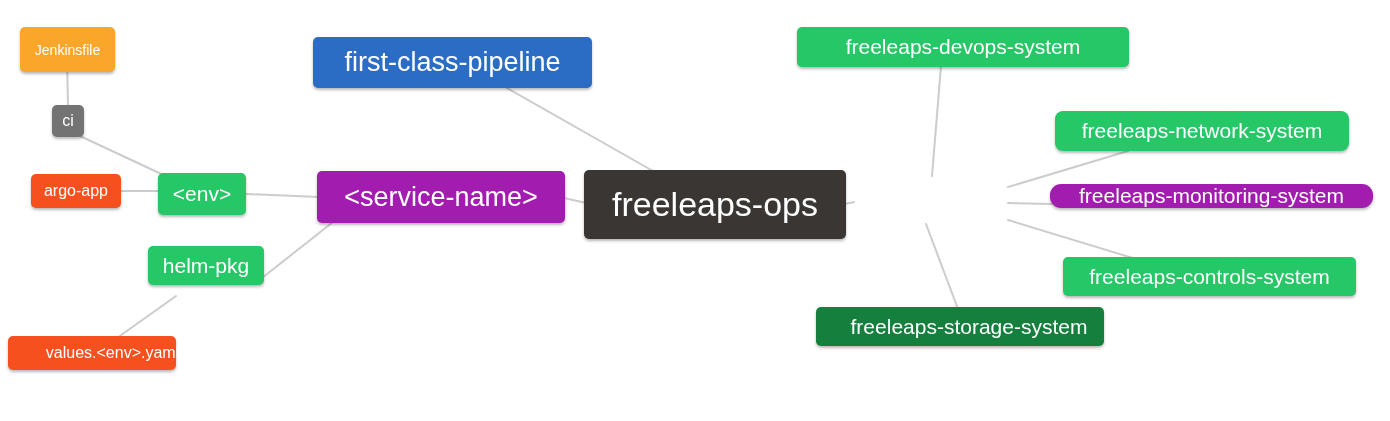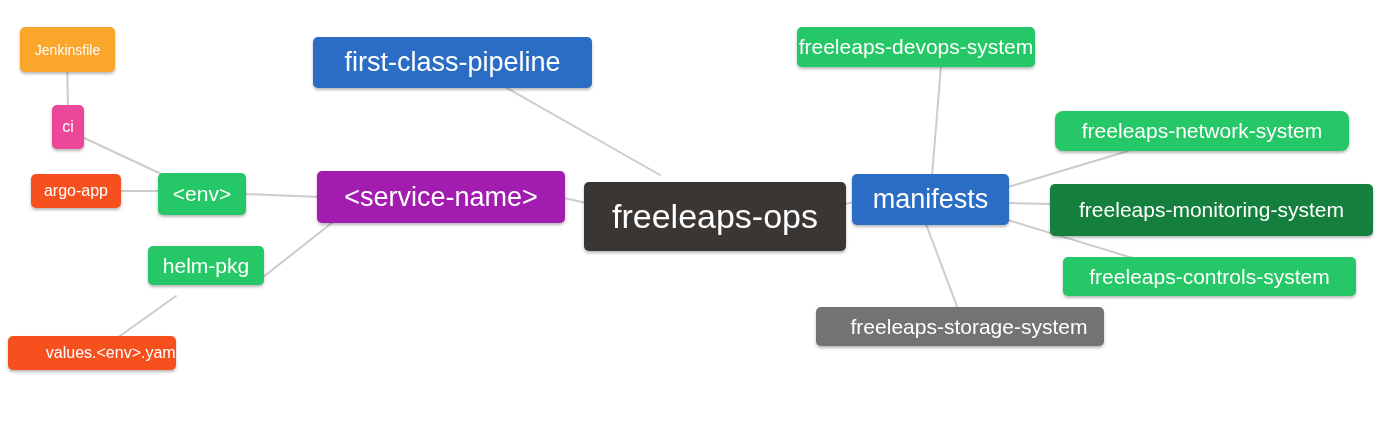--- a/index.html
+++ b/index.html
@@ -56,28 +56,27 @@
       <line x1="564" y1="198" x2="586" y2="203" stroke="#cccccc" stroke-width="2" stroke-linecap="round"></line>
       <line x1="845" y1="204" x2="854" y2="202" stroke="#cccccc" stroke-width="2" stroke-linecap="round"></line>
       <line x1="941" y1="66" x2="932" y2="176" stroke="#cccccc" stroke-width="2" stroke-linecap="round"></line>
       <line x1="1008" y1="187" x2="1128" y2="151" stroke="#cccccc" stroke-width="2" stroke-linecap="round"></line>
       <line x1="1008" y1="203" x2="1052" y2="204" stroke="#cccccc" stroke-width="2" stroke-linecap="round"></line>
       <line x1="1008" y1="220" x2="1136" y2="259" stroke="#cccccc" stroke-width="2" stroke-linecap="round"></line>
       <line x1="926" y1="224" x2="958" y2="309" stroke="#cccccc" stroke-width="2" stroke-linecap="round"></line>
     </svg>
   <div class="nodes-layer">
       <div class="node" style="left: 20px; top: 27px; width: 95px; height: 45px; font-size: 14px; background: rgb(249, 166, 43);">Jenkinsfile</div>
-      <div class="node" style="left: 52px; top: 105px; width: 32px; height: 44px; font-size: 16px; background: #ec4899;">ci</div>
+      <div class="node" style="left: 52px; top: 105px; width: 32px; height: 32px; font-size: 16px; background: #737373;">ci</div>
       <div class="node" style="left: 31px; top: 174px; width: 90px; height: 34px; font-size: 16px; background: rgb(245, 80, 30);">argo-app</div>
       <div class="node" style="left: 158px; top: 173px; width: 88px; height: 42px; font-size: 21px; background: rgb(38, 199, 102);">&lt;env&gt;</div>
       <div class="node" style="left: 148px; top: 246px; width: 116px; height: 39px; font-size: 21px; background: rgb(38, 199, 102);">helm-pkg</div>
       <div class="node" style="left: 8px; top: 336px; width: 168px; height: 34px; font-size: 16px; background: rgb(245, 80, 30); padding-left: 41px;">values.&lt;env&gt;.yaml</div>
       <div class="node" style="left: 313px; top: 37px; width: 279px; height: 51px; font-size: 27px; background: rgb(43, 108, 196);">first-class-pipeline</div>
       <div class="node" style="left: 317px; top: 171px; width: 248px; height: 52px; font-size: 27px; background: #a21caf;">&lt;service-name&gt;</div>
-      <div class="node" style="left: 584px; top: 170px; width: 262px; height: 69px; font-size: 34px; background: rgb(58, 54, 51); margin-top: 12px;">freeleaps-ops</div>
-      <div class="node" style="left: 852px; top: 174px; width: 157px; height: 51px; font-size: 27px; background: rgb(43, 108, 196);">manifests</div>
-      <div class="node" style="left: 797px; top: 27px; width: 238px; height: 40px; font-size: 21px; background: rgb(38, 199, 102);">freeleaps-devops-system</div>
+      <div class="node" style="left: 584px; top: 170px; width: 262px; height: 69px; font-size: 34px; background: rgb(58, 54, 51);">freeleaps-ops</div>
+      <div class="node" style="left: 797px; top: 27px; width: 332px; height: 40px; font-size: 21px; background: rgb(38, 199, 102);">freeleaps-devops-system</div>
       <div class="node" style="left: 1055px; top: 111px; width: 294px; height: 40px; font-size: 21px; background: rgb(38, 199, 102); border-radius: 8px;">freeleaps-network-system</div>
-      <div class="node" style="left: 1050px; top: 184px; width: 323px; height: 52px; font-size: 21px; background: #15803d;">freeleaps-monitoring-system</div>
+      <div class="node" style="left: 1050px; top: 184px; width: 323px; height: 24px; font-size: 21px; background: #a21caf; border-radius: 11px;">freeleaps-monitoring-system</div>
       <div class="node" style="left: 1063px; top: 257px; width: 293px; height: 39px; font-size: 21px; background: rgb(38, 199, 102);">freeleaps-controls-system</div>
-      <div class="node" style="left: 816px; top: 307px; width: 288px; height: 39px; font-size: 21px; background: #737373; padding-left: 18px;">freeleaps-storage-system</div>
+      <div class="node" style="left: 816px; top: 307px; width: 288px; height: 39px; font-size: 21px; background: #15803d; padding-left: 18px;">freeleaps-storage-system</div>
     </div>
 </div>
 
 </body></html>

